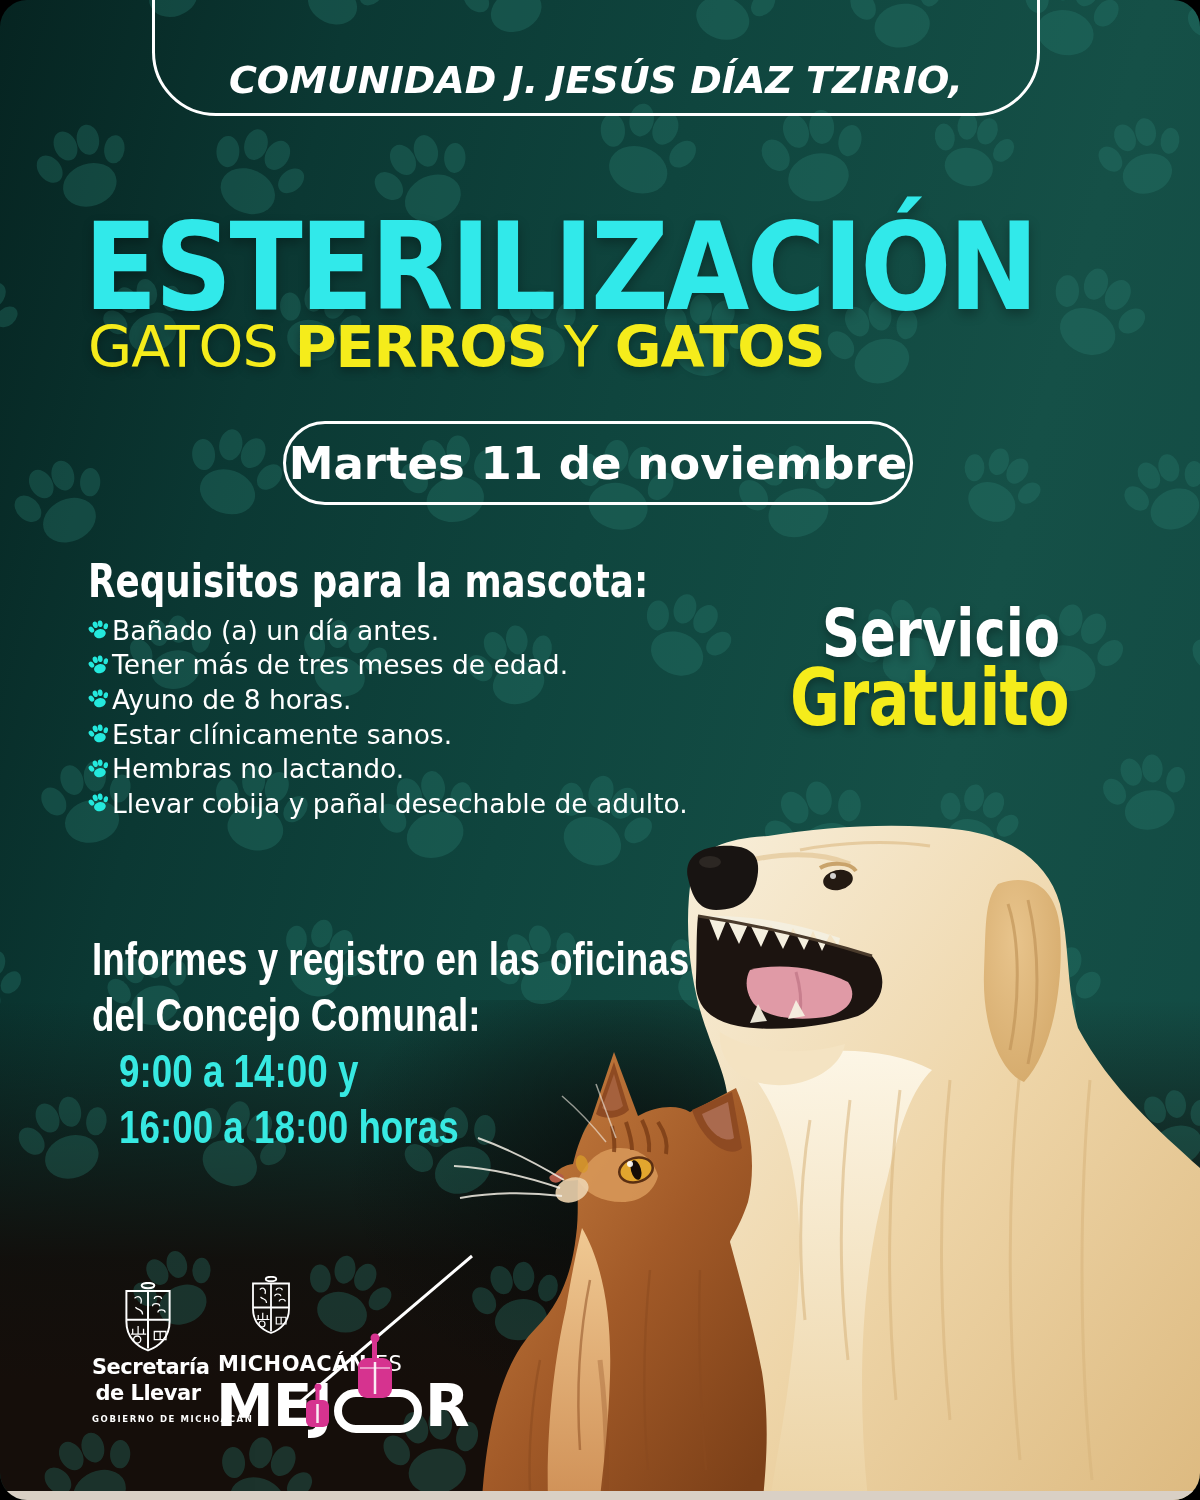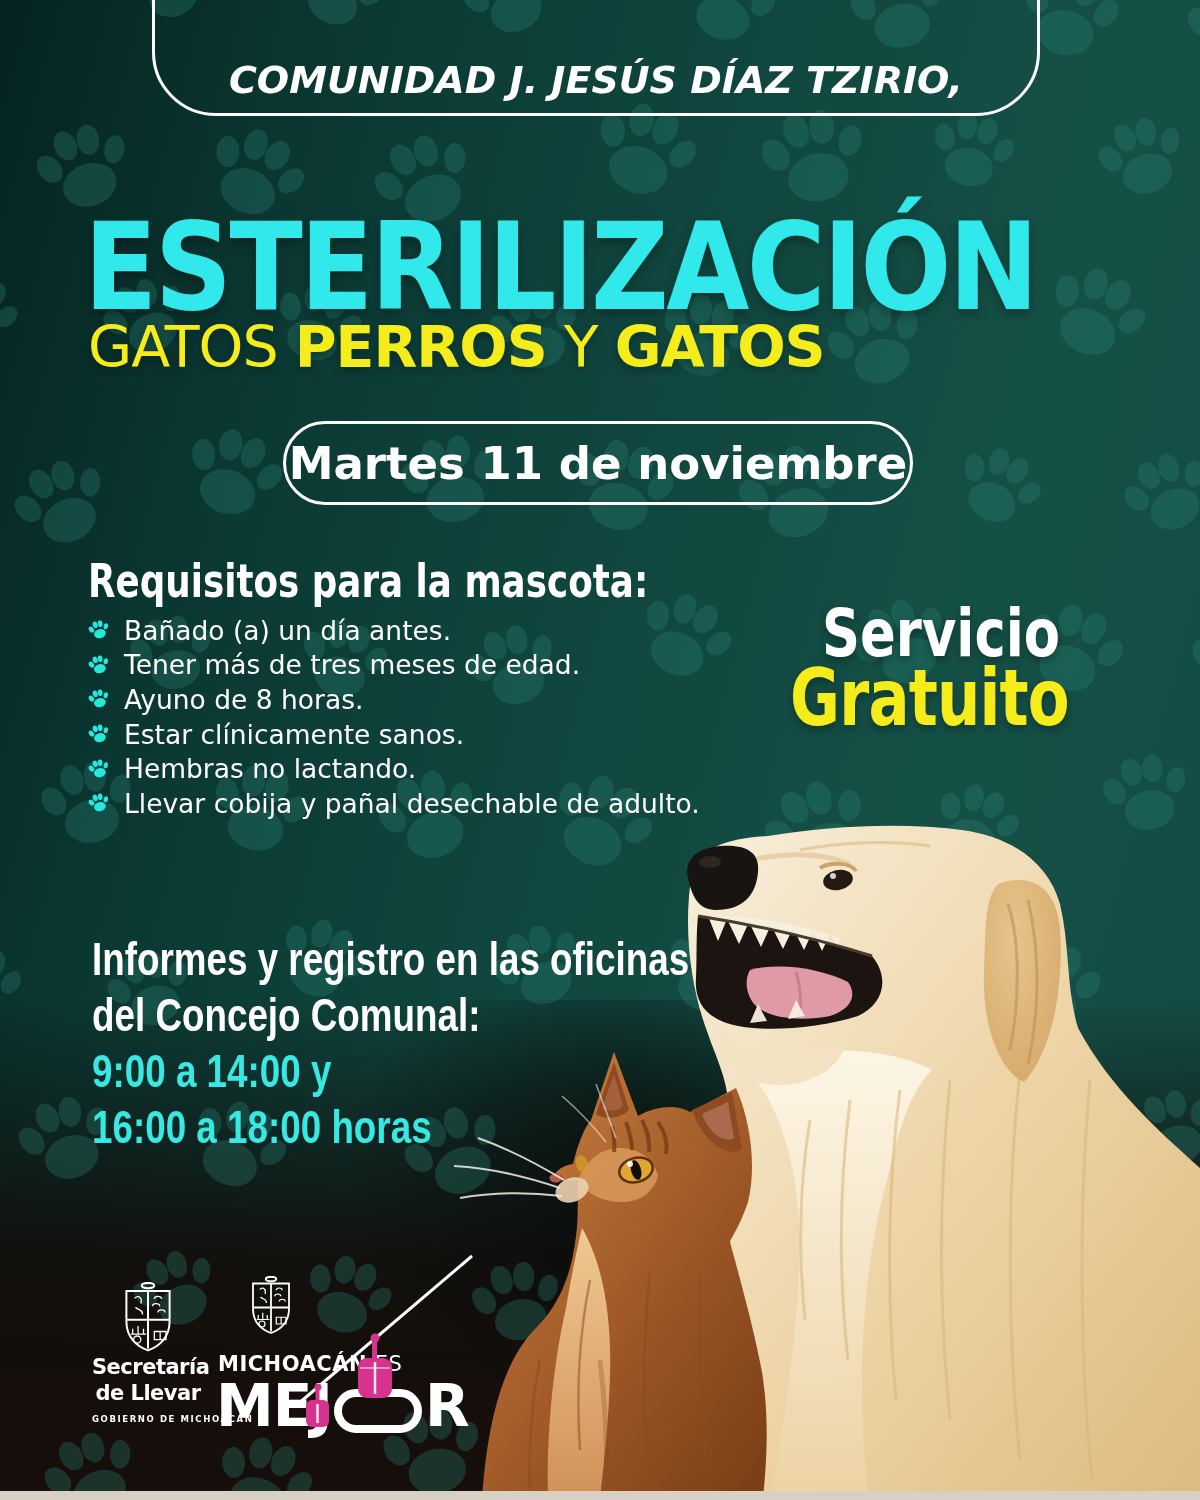--- a/index.html
+++ b/index.html
@@ -1,18 +1,18 @@
 <!DOCTYPE html>
 <html><head>
 <meta charset="utf-8">
 <style>
   html,body{margin:0;padding:0;background:#000;}
   .poster{position:relative;width:1200px;height:1500px;overflow:hidden;
     font-family:"DejaVu Sans",sans-serif;color:#fff;
-    background:linear-gradient(105deg,#062421 0%,#0b3833 22%,#0f453e 45%,#155047 72%,#124a43 100%);}
+    background:linear-gradient(105deg,#062421 0%,#0b3833 22%,#0f453e 45%,#155047 72%,#124a43 100%);border-radius:27px;}
   .bottom-dark{position:absolute;left:0;top:1000px;width:1200px;height:500px;z-index:1;
     background:
       radial-gradient(ellipse 400px 340px at 52% 34%, rgba(8,10,9,.78), rgba(8,10,9,0) 70%),
       linear-gradient(180deg, rgba(16,11,9,0) 0%, rgba(16,11,9,.5) 28%, rgba(18,12,9,.92) 52%, #150e0a 76%);}
   .paw-layer{position:absolute;inset:0;z-index:2;pointer-events:none;}
   .pawp{position:absolute;fill:#2b8173;}
   .animal{position:absolute;z-index:3;}
   .floor{position:absolute;left:0;bottom:0;width:100%;height:9px;background:#d9d0c5;z-index:6;}
 
   .banner{position:absolute;left:152px;top:-80px;width:888px;height:196px;z-index:4;
@@ -37,32 +37,32 @@
   .t-sub .light{font-weight:400;}
 
   .pill{position:absolute;left:283px;top:421px;width:630px;height:84px;z-index:4;
     border:3.5px solid #fff;border-radius:60px;box-sizing:border-box;
     display:flex;align-items:center;justify-content:center;
     font-weight:700;font-size:45px;white-space:nowrap;}
 
   .req-h{position:absolute;left:88px;top:557px;z-index:4;font-weight:800;font-size:47px;line-height:1;
     white-space:nowrap;}
   .req-list{position:absolute;left:88px;top:613px;z-index:4;list-style:none;margin:0;padding:0;}
-  .req-list li{display:flex;align-items:center;height:34.6px;gap:14px;font-weight:400;font-size:26.5px;}
+  .req-list li{display:flex;align-items:center;height:34.6px;gap:2px;font-weight:400;font-size:26.5px;}
   .paw-b{width:22px;height:22px;fill:#24e9dd;transform:rotate(-14deg);flex:none;}
 
   .servicio{position:absolute;left:822px;top:601px;z-index:4;font-weight:800;font-size:66px;line-height:1;
     white-space:nowrap;text-shadow:0 4px 10px rgba(0,0,0,.3);}
   .gratuito{position:absolute;left:790px;top:659px;z-index:4;font-weight:800;font-size:78px;line-height:1;
     letter-spacing:-1px;color:#f5ec1b;white-space:nowrap;text-shadow:0 4px 10px rgba(0,0,0,.3);}
 
   .info{position:absolute;left:92px;top:934px;z-index:4;font-family:"Liberation Sans",sans-serif;}
   .info-line{height:56px;font-weight:700;font-size:46px;line-height:50px;white-space:nowrap;}
   .info-line .sx8{white-space:nowrap;}
-  .cyan{color:#37e9e2;}
+  .cyan{color:#37e9e2;margin-left:27px;}
 
   .footer-health{position:absolute;left:92px;top:1282px;width:112px;z-index:4;text-align:center;}
   .fh-name{font-weight:700;font-size:21px;line-height:26px;letter-spacing:-.5px;}
   .fh-gov{margin-top:8px;font-weight:700;font-size:8.5px;letter-spacing:1.6px;white-space:nowrap;}
   .shield{display:block;margin:0 auto;}
 
   .footer-mejor{position:absolute;left:216px;top:1276px;width:260px;height:170px;z-index:4;}
   .fm-shield{position:absolute;left:32px;top:0;}
   .fm-brand{position:absolute;left:2px;top:76px;font-weight:800;font-size:21px;letter-spacing:.5px;white-space:nowrap;}
   .fm-brand .light{font-weight:400;}

